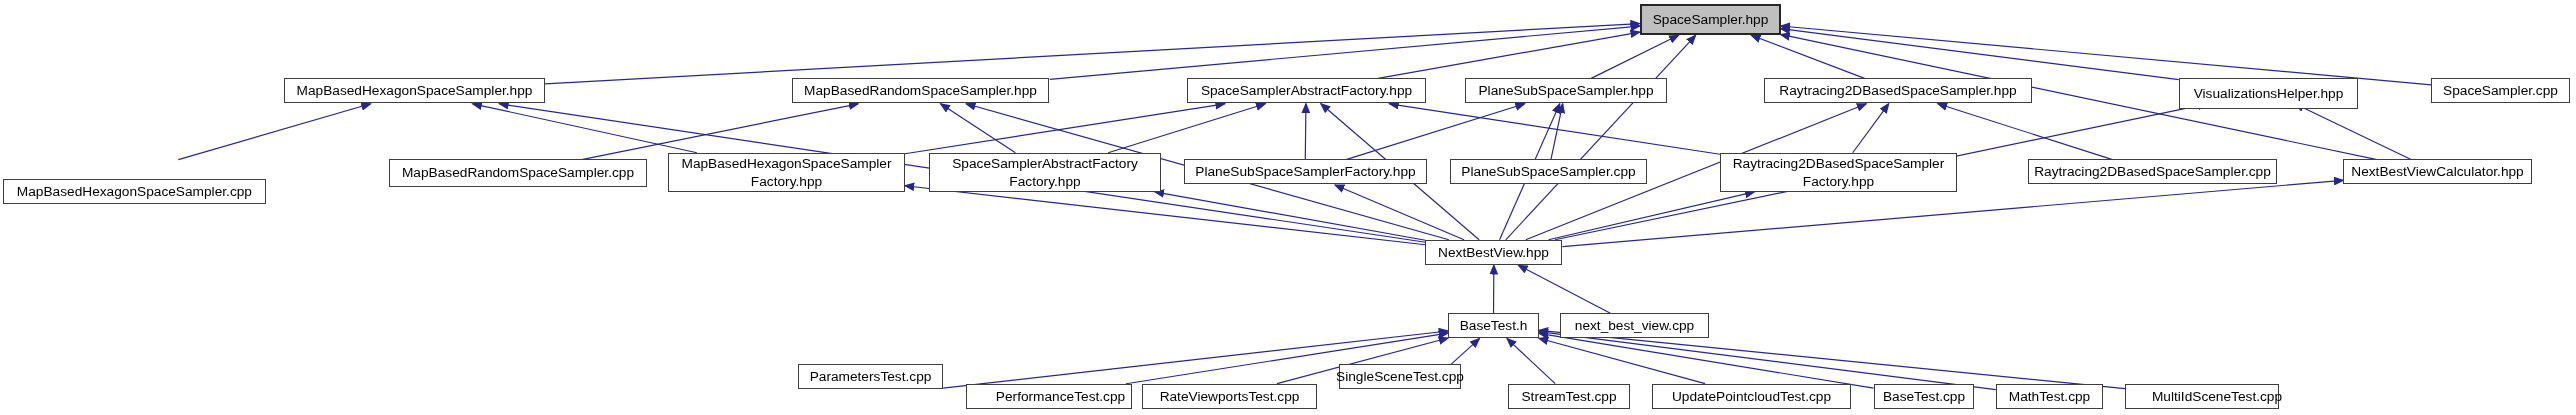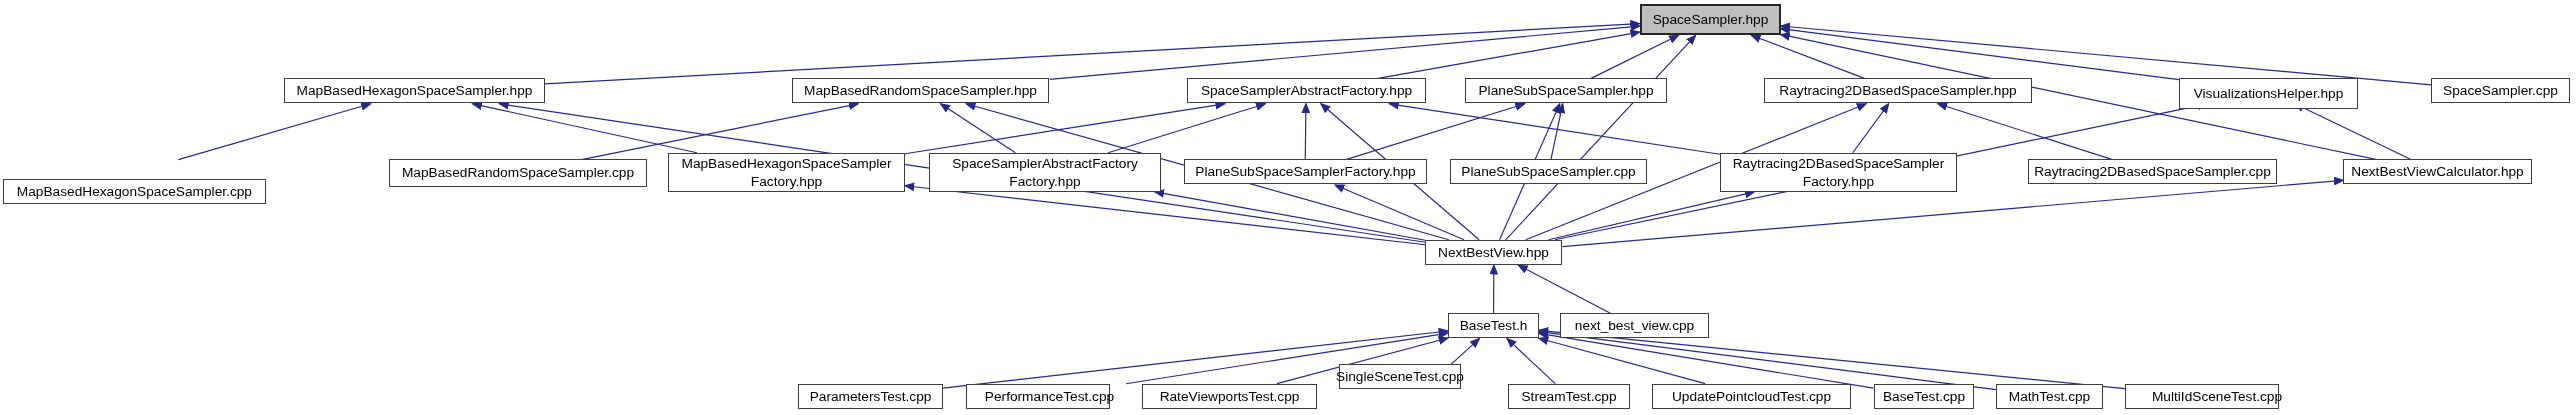--- a/index.html
+++ b/index.html
@@ -124,24 +124,24 @@
     </div>
     <div class="node" style="left: 1425px; top: 240px; width: 137px; height: 25.4px;">
       <span>NextBestView.hpp</span>
     </div>
     <div class="node" style="left: 1448px; top: 313px; width: 91px; height: 25.4px;">
       <span>BaseTest.h</span>
     </div>
     <div class="node" style="left: 1560px; top: 313px; width: 149px; height: 25.4px;">
       <span>next_best_view.cpp</span>
     </div>
-    <div class="node" style="left: 798px; top: 384px; width: 145px; height: 25.4px;">
+    <div class="node" style="left: 798px; top: 364px; width: 145px; height: 25.4px;">
       <span>ParametersTest.cpp</span>
     </div>
-    <div class="node" style="left: 966px; top: 384px; width: 144px; height: 25.4px; padding-left: 23px;">
+    <div class="node" style="left: 966px; top: 384px; width: 166px; height: 25.4px; padding-left: 23px;">
       <span>PerformanceTest.cpp</span>
     </div>
     <div class="node" style="left: 1142px; top: 384px; width: 175px; height: 25.4px;">
       <span>RateViewportsTest.cpp</span>
     </div>
     <div class="node" style="left: 1339px; top: 364px; width: 122px; height: 25.4px;">
       <span>SingleSceneTest.cpp</span>
     </div>
     <div class="node" style="left: 1508px; top: 384px; width: 122px; height: 25.4px;">
       <span>StreamTest.cpp</span>

